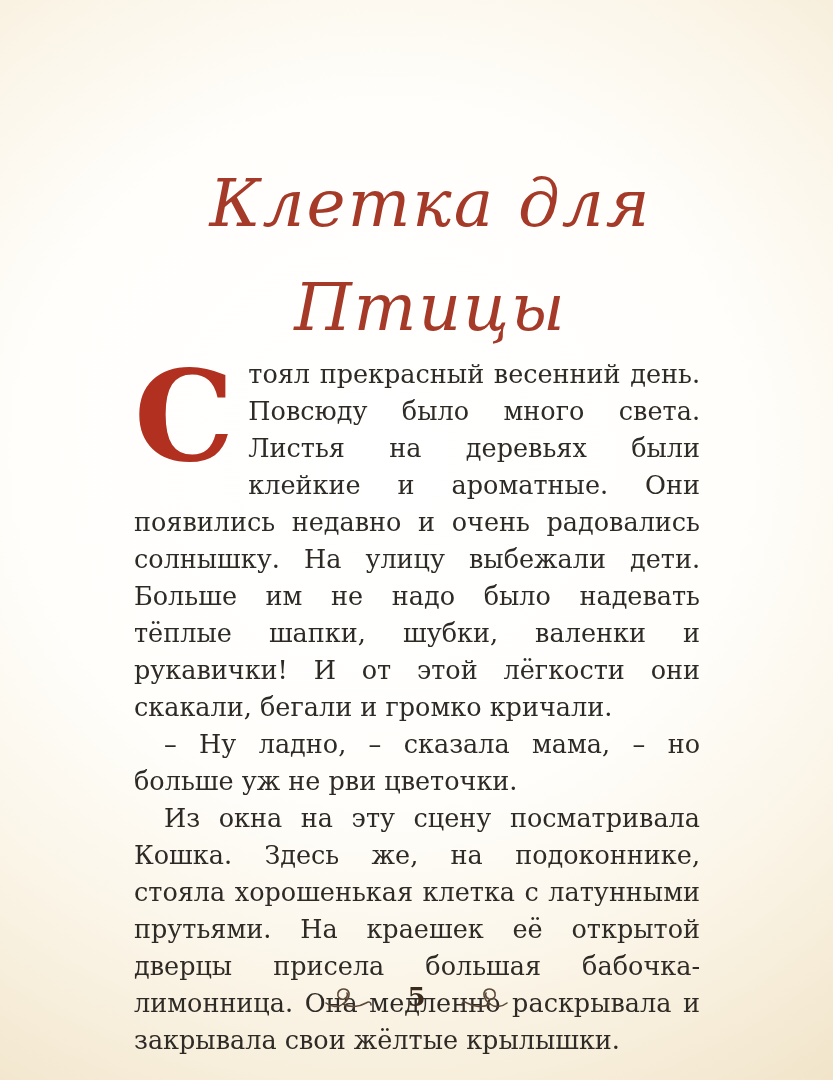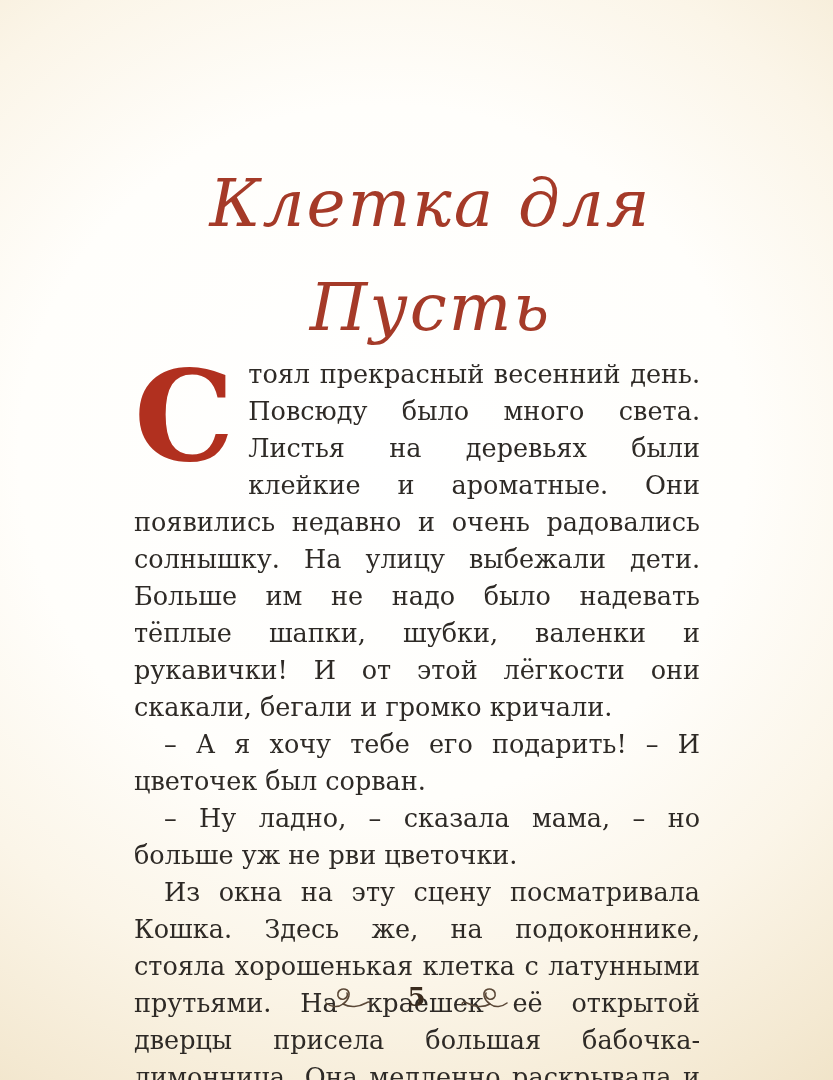--- a/index.html
+++ b/index.html
@@ -87,28 +87,27 @@
     stroke-linecap: round;
   }
 </style>
 </head>
 <body>
 
 <div class="page">
 
   <h1 class="title">
     <span class="t-line">Клетка для</span>
-    <span class="t-line">Пусть</span>
+    <span class="t-line">Птицы</span>
   </h1>
 
   <div class="story">
     <p class="first">
       <span class="drop-cap">С</span><span>тоял прекрасный весенний день. Повсюду было много света. Листья на деревьях были клейкие и ароматные. Они появились недавно и очень радовались солнышку. На улицу выбежали дети. Больше им не надо было надевать тёплые шапки, шубки, валенки и рукавички! И от этой лёгкости они скакали, бегали и громко кричали.</span>
     </p>
-    <p>– А я хочу тебе его подарить! – И цветочек был сорван.</p>
     <p>– Ну ладно, – сказала мама, – но больше уж не рви цветочки.</p>
     <p>Из окна на эту сцену посматривала Кошка. Здесь же, на подоконнике, стояла хорошенькая клетка с латунными прутьями. На краешек её открытой дверцы присела большая бабочка-лимонница. Она медленно раскрывала и закрывала свои жёлтые крылышки.</p>
   </div>
 
   <div class="footer">
     <svg class="flourish" width="50" height="30" viewBox="0 0 50 30" aria-hidden="true">
       <path d="M3,21 C8,25 15,26 20,22 C26,18 28,11 24,8 C21,6 16,7 15,11 C14,15 17,18 21,17 C24,16 25,13 24,11"></path>
       <path d="M20,22 C27,26 36,25 43,21 C46,19 48,20 48,23"></path>
     </svg>
     <span class="page-number">5</span>

